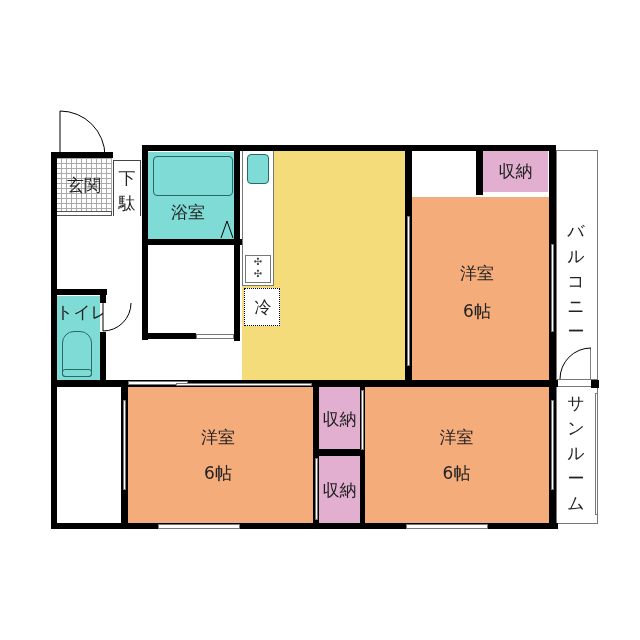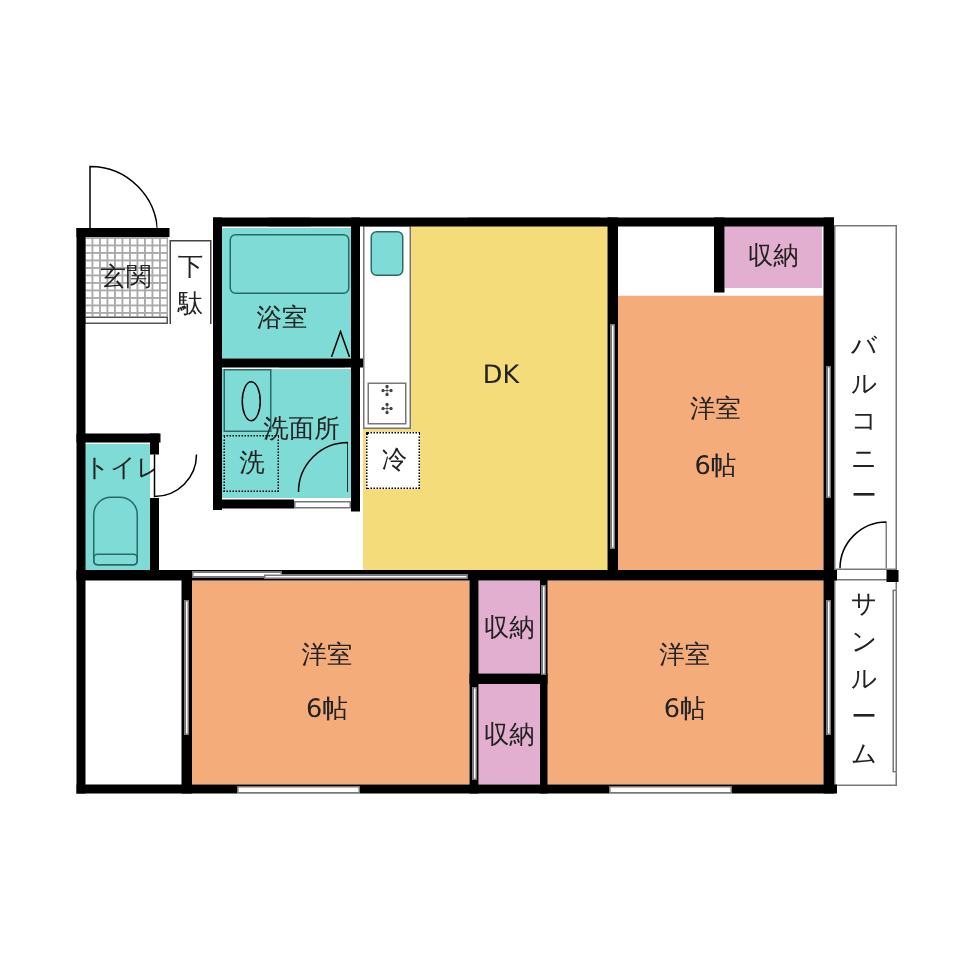--- a/index.html
+++ b/index.html
@@ -47,56 +47,40 @@
     <span class="lbl" style="left:0;top:52px;width:80px;">浴室</span>
     <div class="abs" style="left:72px;top:68px;width:14px;height:18px;">
       <svg width="14" height="18">
           <path d="M1 18 L7 1 L13 18" fill="none" stroke="#000" stroke-width="1"></path>
         </svg>
     </div>
   </div>
   <div class="abs" style="left:163px;top:145px;width:28px;height:6px;background:#fff;border:1px solid #777;"></div>
   <div class="abs" style="left:170px;top:240px;width:44px;height:5px;background:#fff;border:1px solid #777;"></div>
 
-  <div class="room teal" style="left:132px;top:246px;width:86px;height:86px;">
-    <div class="abs" style="left:1px;top:0;width:32px;height:42px;border:1px solid #2a6a66;">
-      <div class="abs" style="left:11px;top:7px;width:13px;height:27px;border:1px solid #000;border-radius:50%;"></div>
-    </div>
-    <span class="lbl" style="left:20px;top:32px;width:66px;">洗面所</span>
-    <div class="abs" style="left:1px;top:44px;width:37px;height:38px;border:1px dotted #000;">
-      <span class="lbl" style="left:0;top:10px;width:36px;">洗</span>
-    </div>
-    <div class="abs" style="left:50px;top:48px;width:34px;height:34px;">
-      <svg width="34" height="34">
-          <path d="M1 34 V1 A33 33 0 0 0 1 34" fill="none"></path>
-          <path d="M1 34 A33 33 0 0 1 34 1 V34" fill="none" stroke="#000" stroke-width="1"></path>
-        </svg>
-    </div>
-  </div>
   <div class="abs" style="left:180px;top:334px;width:38px;height:5px;background:#fff;border:1px solid #777;"></div>
 
   <div class="room teal" style="left:40px;top:296px;width:44px;height:84px;">
     <span class="lbl" style="left:0;top:8px;width:60px;text-align:left;">トイレ</span>
     <div class="abs" style="left:6px;top:35px;width:30px;height:46px;border:1px solid #2a6a66;border-radius:12px 12px 3px 3px;">
       <div class="abs" style="left:-1px;bottom:-1px;width:30px;height:8px;border:1px solid #2a6a66;border-radius:3px;"></div>
     </div>
   </div>
   <div class="abs" style="left:86px;top:302px;width:30px;height:30px;">
     <svg width="30" height="30">
         <path d="M1 1 V29 A28 28 0 0 0 29 1" fill="#fff" stroke="#000" stroke-width="1"></path>
       </svg>
   </div>
 
   <div class="room" style="left:226px;top:150px;width:32px;height:136px;background:#fff;border:1px solid #777;">
     <div class="abs teal" style="left:4px;top:3px;width:22px;height:30px;border:1px solid #2a6a66;border-radius:4px;"></div>
     <div class="abs" style="left:2px;top:104px;width:26px;height:28px;border:1px solid #777;font-size:10px;line-height:12px;text-align:center;color:#444;">✣<br>✣</div>
   </div>
 
   <div class="room yellow" style="left:258px;top:150px;width:131px;height:230px;">
-    <span class="lbl" style="left:0;top:92px;width:120px;">DK</span>
   </div>
   <div class="room yellow" style="left:226px;top:286px;width:34px;height:94px;"></div>
   <div class="abs" style="left:228px;top:288px;width:36px;height:38px;background:#fff;border:1px dotted #000;">
     <span class="lbl" style="left:0;top:10px;width:36px;">冷</span>
   </div>
   <div class="abs" style="left:296px;top:145px;width:88px;height:5px;background:#fff;border:1px solid #777;"></div>
 
   <div class="room pink" style="left:467px;top:150px;width:65px;height:42px;">
     <span class="lbl" style="left:0;top:13px;width:65px;">収納</span>
   </div>

